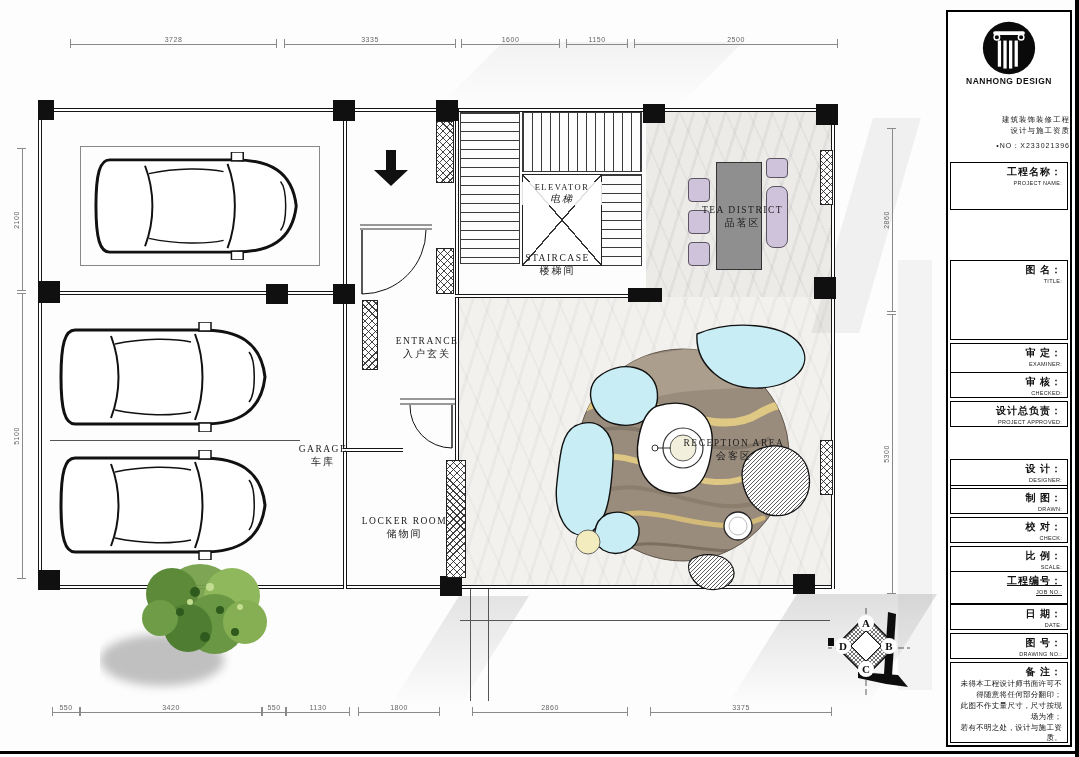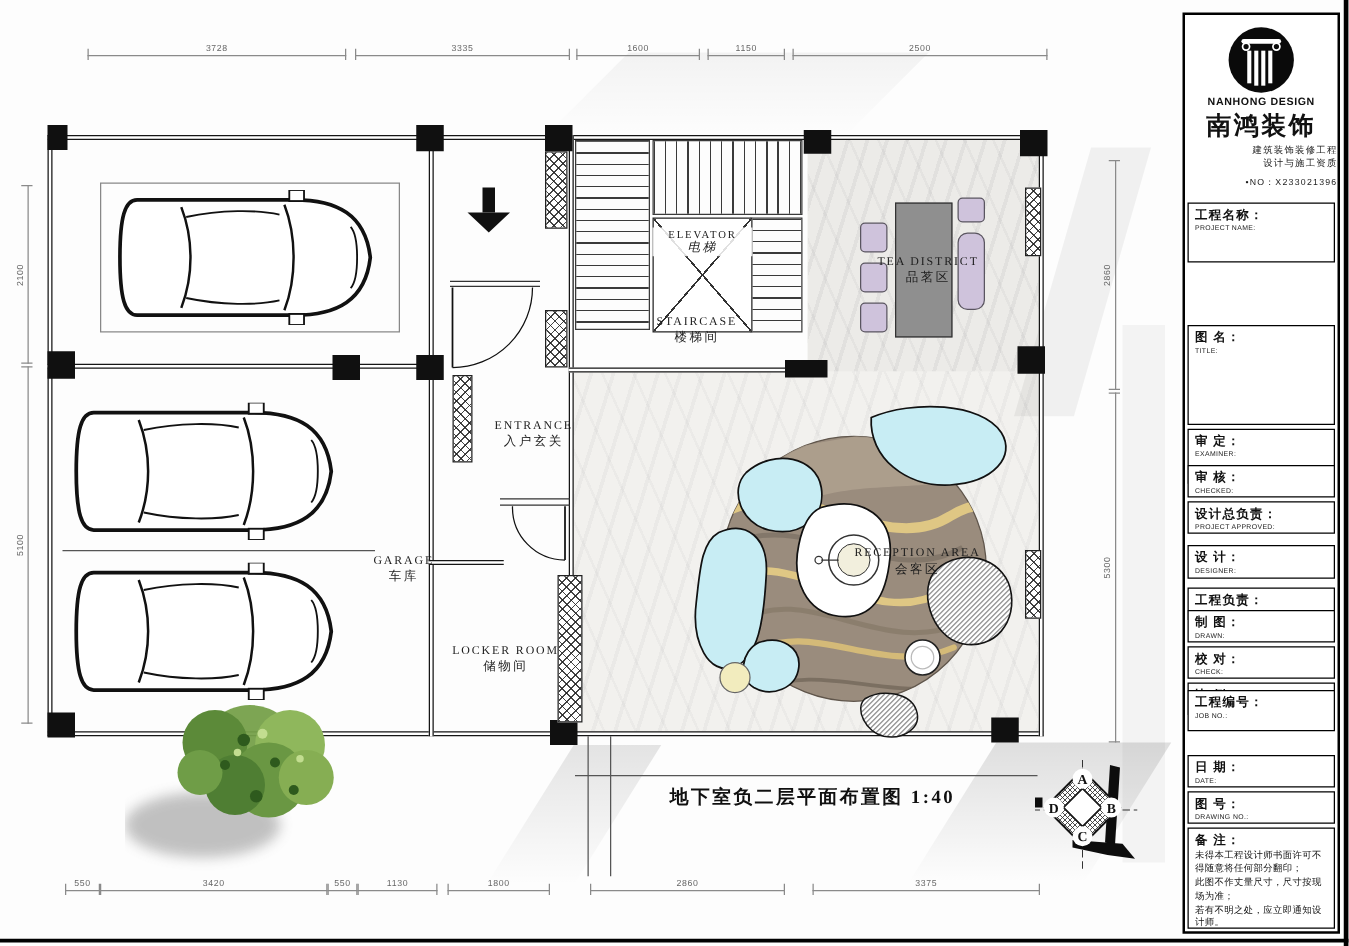--- a/index.html
+++ b/index.html
@@ -43,21 +43,21 @@
   .room-cn{font-size:10px;letter-spacing:2px;display:block;}
   .plan-title{position:absolute;text-align:center;font-family:"Liberation Serif",serif;
       font-size:15px;font-weight:bold;letter-spacing:2px;color:#101010;}
   
   .shade{position:absolute;pointer-events:none;}
   
   .chair{position:absolute;background:#cfc3dc;border:1px solid #5a5560;border-radius:4px;box-sizing:border-box;}
   .table-grey{position:absolute;background:#8f8f8f;border:1px solid #333;box-sizing:border-box;}
   
   #tb{position:absolute;left:946px;top:10px;width:126px;height:737px;border:2px solid #000;background:#fff;box-sizing:border-box;}
-  .tb-field{position:absolute;left:2px;right:2px;border:1.2px solid #000;background:#fff;box-sizing:border-box;padding:2px 5px;overflow:hidden;}
+  .tb-field{position:absolute;left:2px;right:2px;border:1.2px solid #000;background:#fff;box-sizing:border-box;padding:2px 5px;overflow:hidden;text-align:right;}
   .tb-cn{display:block;font-size:10px;font-weight:bold;letter-spacing:1px;font-family:"Liberation Serif",serif;}
   .tb-en{display:block;font-size:5.5px;letter-spacing:.3px;color:#222;margin-top:1px;}
   .brand-en{position:absolute;left:0;right:0;top:64px;text-align:center;font-size:8.5px;font-weight:bold;letter-spacing:.5px;}
   .brand-cn{position:absolute;left:0;right:0;top:75px;text-align:center;font-size:20px;font-weight:bold;letter-spacing:2px;font-family:"Liberation Serif",serif;}
   .brand-cert{position:absolute;left:0;right:0;text-align:right;font-size:7.5px;color:#1a1a1a;letter-spacing:1px;}
   .note-line{font-size:7.5px;line-height:1.45;letter-spacing:.3px;font-family:"Liberation Serif",serif;}
   
   .page-edge{position:absolute;background:#000;}
 </style>
 </head>
@@ -326,35 +326,33 @@
   <div class="dim-v" style="left:14px;top:293px;height:286px;">
       <span>5100</span>
     </div>
   <div class="dim-v" style="left:884px;top:128px;height:184px;">
       <span>2860</span>
     </div>
   <div class="dim-v" style="left:884px;top:314px;height:280px;">
       <span>5300</span>
     </div>
 
-  <div class="plan-title" style="left:470px;top:628px;width:360px;">地下室负二层平面布置图 1:40</div>
 
   <div id="tb">
     <svg class="abs" style="left:50%;top:8px;transform:translateX(-50%);" width="56" height="56" viewBox="0 0 60 60">
       <circle cx="30" cy="30" r="28" fill="#0a0a0a"></circle>
       <rect x="13" y="12" width="34" height="4" fill="#fff" rx="2"></rect>
       <circle cx="17" cy="18.5" r="3" fill="none" stroke="#fff" stroke-width="1.5"></circle>
       <circle cx="43" cy="18.5" r="3" fill="none" stroke="#fff" stroke-width="1.5"></circle>
       <rect x="18" y="22" width="3.5" height="28" fill="#fff"></rect>
       <rect x="24" y="22" width="3.5" height="30" fill="#fff"></rect>
       <rect x="30" y="22" width="3.5" height="30" fill="#fff"></rect>
       <rect x="36" y="22" width="3.5" height="28" fill="#fff"></rect>
     </svg>
     <div class="brand-en">NANHONG DESIGN</div>
-    <div class="brand-cn">南鸿装饰</div>
     <div class="brand-cert" style="top:103px;">建筑装饰装修工程</div>
     <div class="brand-cert" style="top:114px;">设计与施工资质</div>
     <div class="brand-cert" style="top:129px;font-size:7px;">•NO：X233021396</div>
 
     <div class="tb-field" style="top:150px;height:48px;">
       <span class="tb-cn">工程名称：</span>
       <span class="tb-en">PROJECT NAME:</span>
     </div>
     <div class="tb-field" style="top:248px;height:80px;">
       <span class="tb-cn">图  名：</span>
@@ -369,54 +367,54 @@
       <span class="tb-en">CHECKED:</span>
     </div>
     <div class="tb-field" style="top:389px;height:26px;">
       <span class="tb-cn">设计总负责：</span>
       <span class="tb-en">PROJECT APPROVED:</span>
     </div>
     <div class="tb-field" style="top:418px;height:26px;margin-top:40px;">
       <span class="tb-cn">工程负责：</span>
       <span class="tb-en">MANAGER:</span>
     </div>
-    <div class="tb-field" style="top:424px;height:27px;">
+    <div class="tb-field" style="top:447px;height:27px;">
       <span class="tb-cn">设  计：</span>
       <span class="tb-en">DESIGNER:</span>
     </div>
     <div class="tb-field" style="top:476px;height:26px;">
       <span class="tb-cn">制  图：</span>
       <span class="tb-en">DRAWN:</span>
     </div>
     <div class="tb-field" style="top:505px;height:26px;">
       <span class="tb-cn">校  对：</span>
       <span class="tb-en">CHECK:</span>
     </div>
     <div class="tb-field" style="top:534px;height:26px;">
       <span class="tb-cn">比  例：</span>
       <span class="tb-en">SCALE:</span>
     </div>
-    <div class="tb-field" style="top:540px;height:33px;">
+    <div class="tb-field" style="top:559px;height:33px;text-decoration:underline;">
       <span class="tb-cn">工程编号：</span>
       <span class="tb-en">JOB NO.:</span>
     </div>
     <div class="tb-field" style="top:592px;height:26px;">
       <span class="tb-cn">日  期：</span>
       <span class="tb-en">DATE:</span>
     </div>
     <div class="tb-field" style="top:621px;height:26px;">
       <span class="tb-cn">图  号：</span>
       <span class="tb-en">DRAWING NO.:</span>
     </div>
 
     <div class="tb-field" style="top:650px;bottom:2px;height:auto;">
       <span class="tb-cn">备  注：</span>
       <div class="note-line">未得本工程设计师书面许可不得随意将任何部分翻印；</div>
       <div class="note-line">此图不作丈量尺寸，尺寸按现场为准；</div>
-      <div class="note-line">若有不明之处，应立即通知设计师。</div>
+      <div class="note-line">若有不明之处，设计与施工资质。</div>
 
     </div>
   </div>
 
   <div class="page-edge" style="left:0;top:751px;width:1079px;height:3px;"></div>
   <div class="page-edge" style="left:1075px;top:0;width:4px;height:757px;"></div>
 
 </div>
 
 </body></html>

